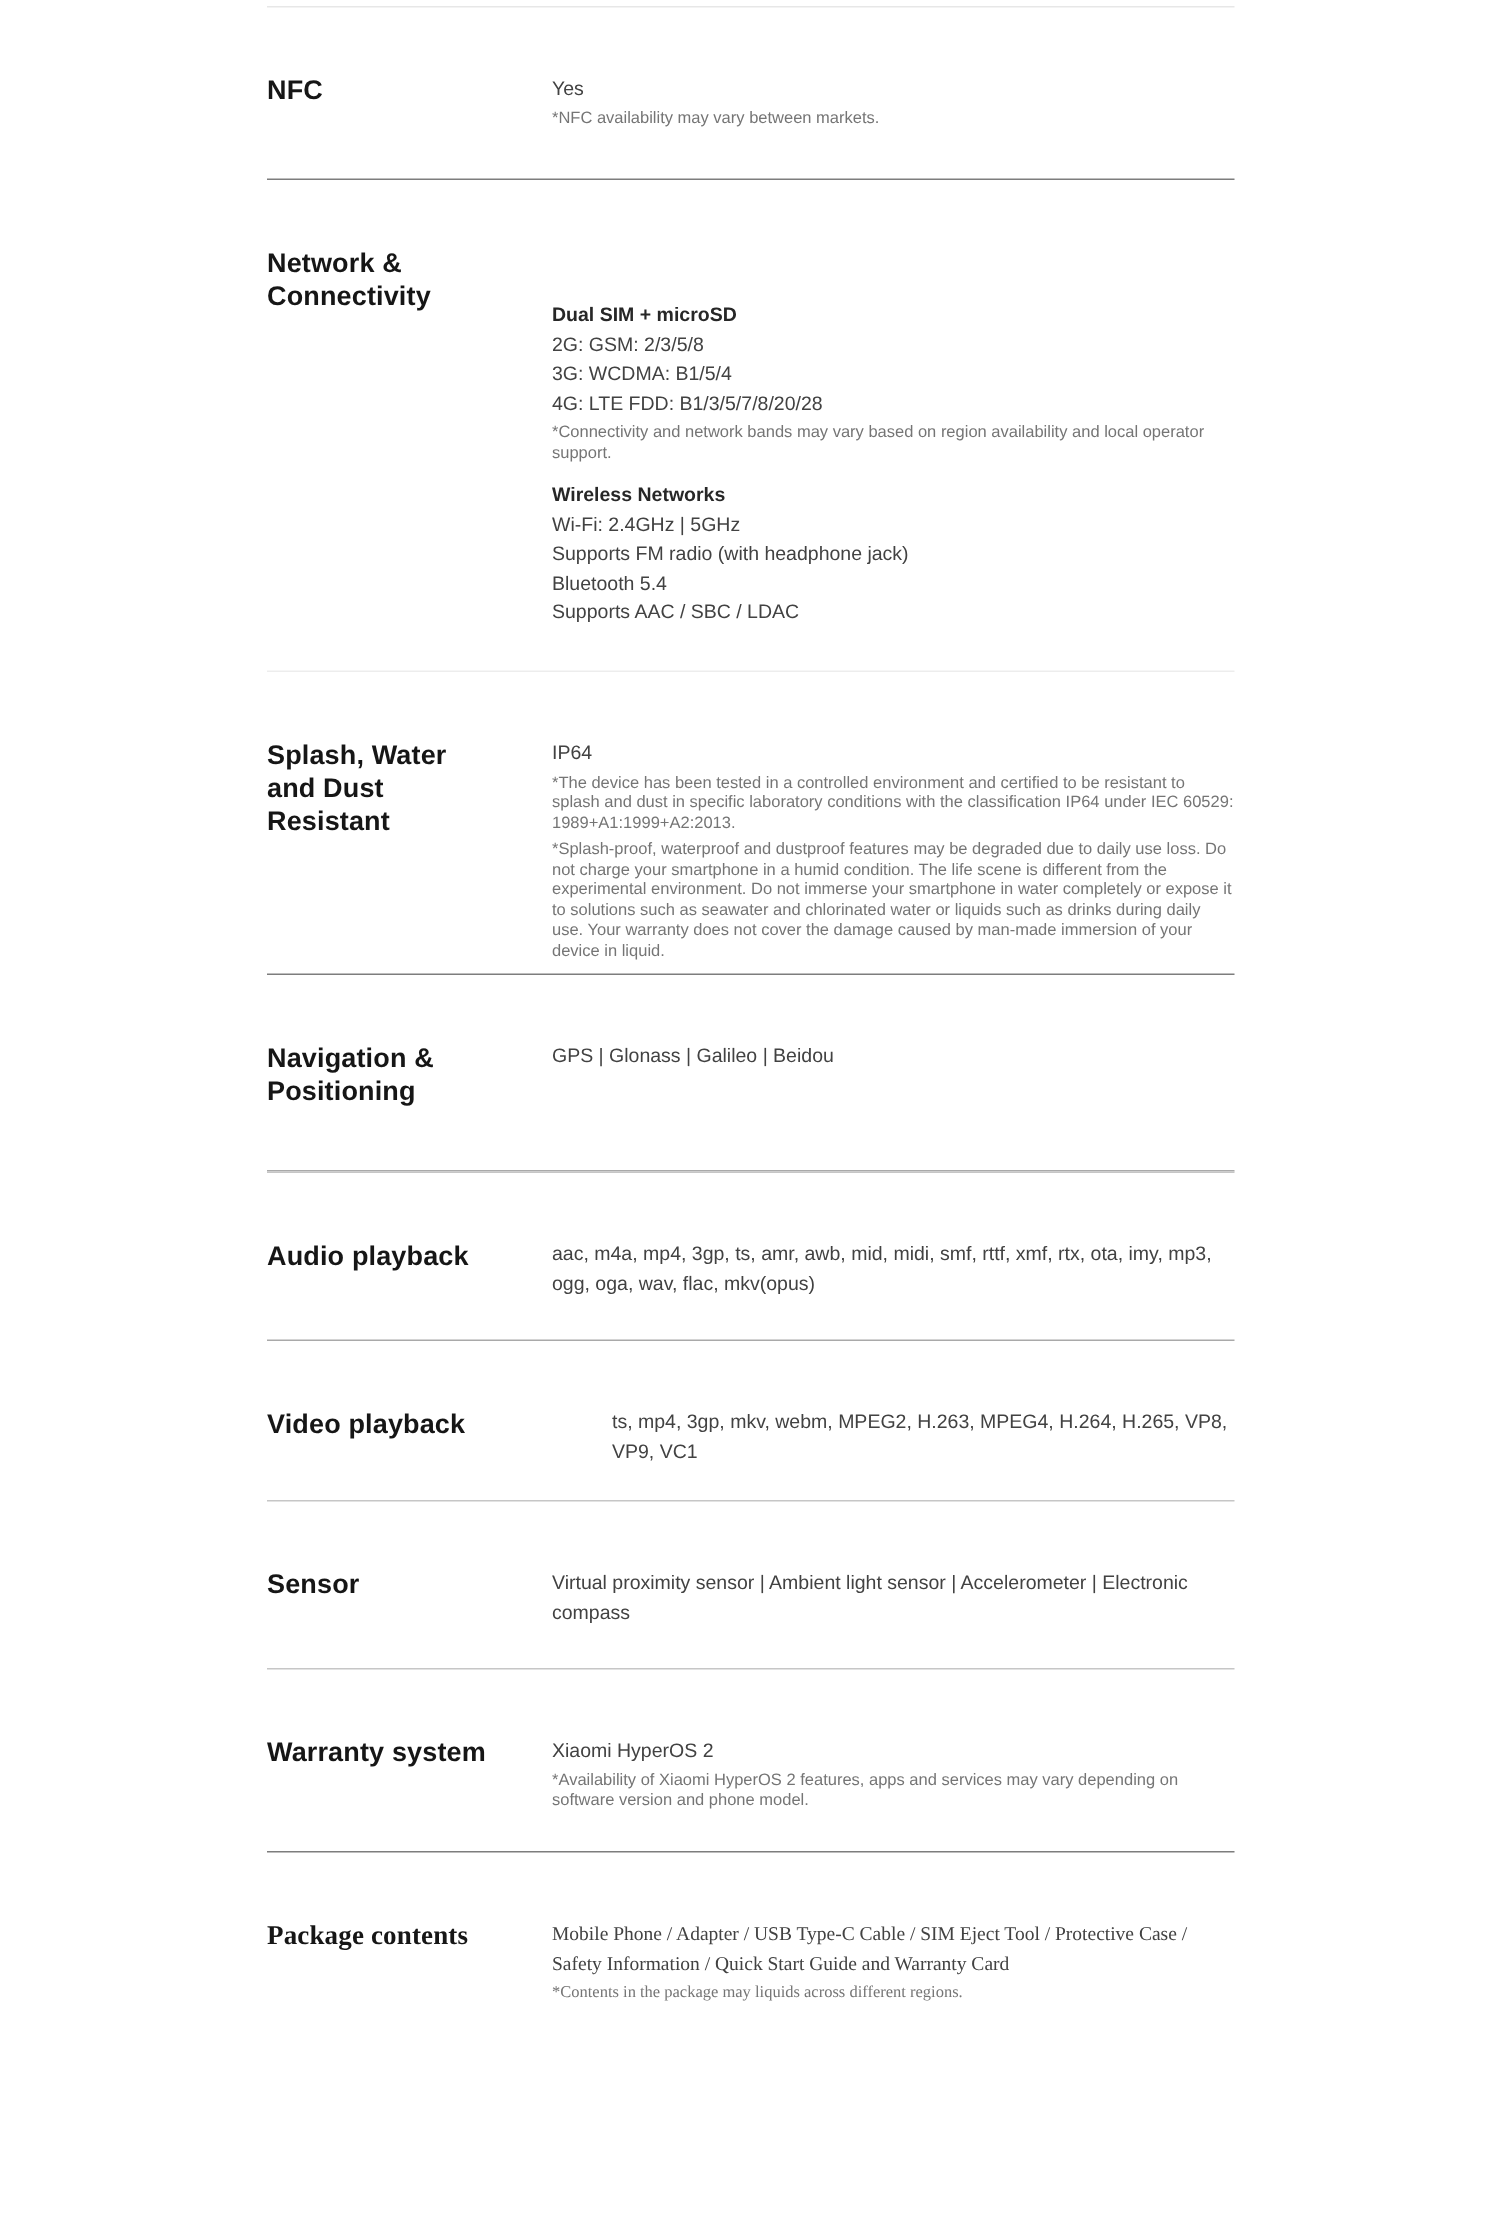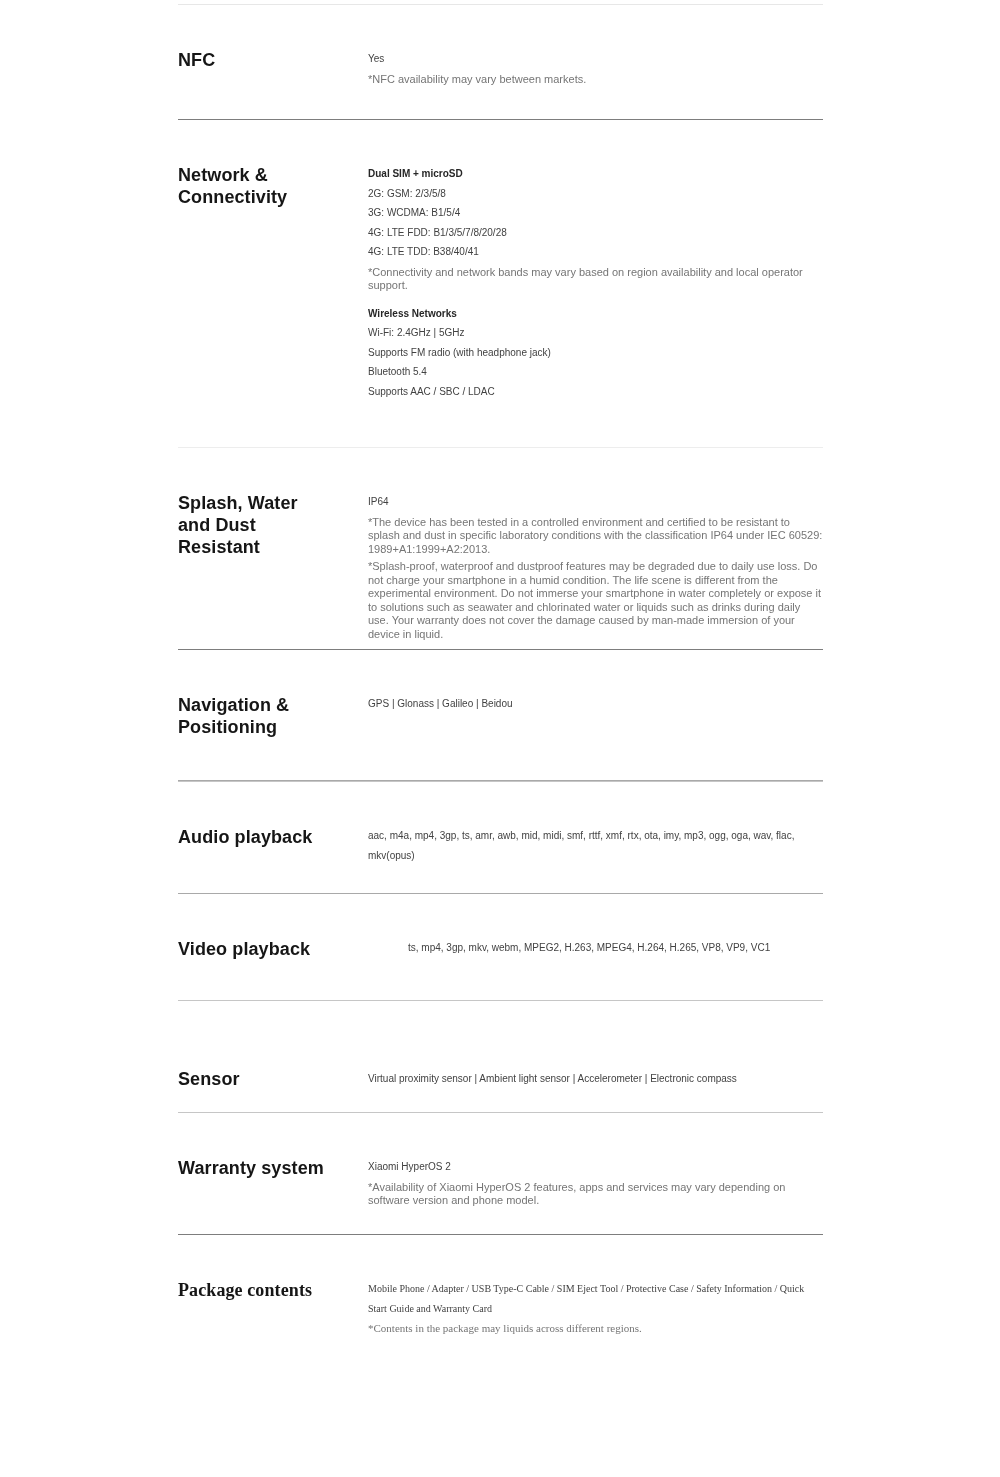--- a/index.html
+++ b/index.html
@@ -33,42 +33,42 @@
     width: 155px;
     font-size: 18px;
     line-height: 22px;
     font-weight: 700;
     color: #161616;
     letter-spacing: 0.1px;
   }
   .value-col { flex: 1 1 auto; min-width: 0; }
   .val {
     margin: 0;
-    font-size: 10px;
+    font-size: 13px;
     line-height: 19.5px;
     color: #424242;
   }
-  .subhead { font-weight: 700; color: #272727; }
+  .subhead { font-weight: 700; color: #272727; margin-top: 36px; }
   .gap { margin-top: 11px; }
   .fn {
     margin: 4px 0 0 0;
     font-size: 11px;
     line-height: 13.5px;
     color: #757575;
   }
 
   
   .h-nfc      { min-height: 114px; }
   .h-network  { min-height: 327px; }
   .h-splash   { min-height: 201px; }
   .h-nav      { min-height: 130px; }
   .h-audio    { min-height: 104px; }
   .h-audiopb  { min-height: 111px; }
   .h-videopb  { min-height: 106px; gap: 40px; }
-  .h-sensor   { min-height: 111px; align-items: center; }
+  .h-sensor   { min-height: 111px; }
   .h-os       { min-height: 121px; }
   .h-package  { min-height: 130px; font-family: Liberation Serif, serif; }
 </style>
 </head>
 <body>
 
 <div class="page">
 
   <div class="divider tone-light"></div>
 
@@ -86,21 +86,20 @@
 
   <section class="row h-network">
     <div class="label-col">
       <h3 class="label">Network &amp; Connectivity</h3>
     </div>
     <div class="value-col">
       <p class="val subhead">Dual SIM + microSD</p>
       <p class="val">2G: GSM: 2/3/5/8</p>
       <p class="val">3G: WCDMA: B1/5/4</p>
       <p class="val">4G: LTE FDD: B1/3/5/7/8/20/28</p>
-      <p class="val">4G: LTE TDD: B38/40/41</p>
       <p class="fn">*Connectivity and network bands may vary based on region availability and local operator support.</p>
       <p class="val subhead gap">Wireless Networks</p>
       <p class="val">Wi-Fi: 2.4GHz | 5GHz</p>
       <p class="val">Supports FM radio (with headphone jack)</p>
       <p class="val">Bluetooth 5.4</p>
       <p class="val">Supports AAC / SBC / LDAC</p>
     </div>
   </section>
 
   <div class="divider tone-xlight"></div>

